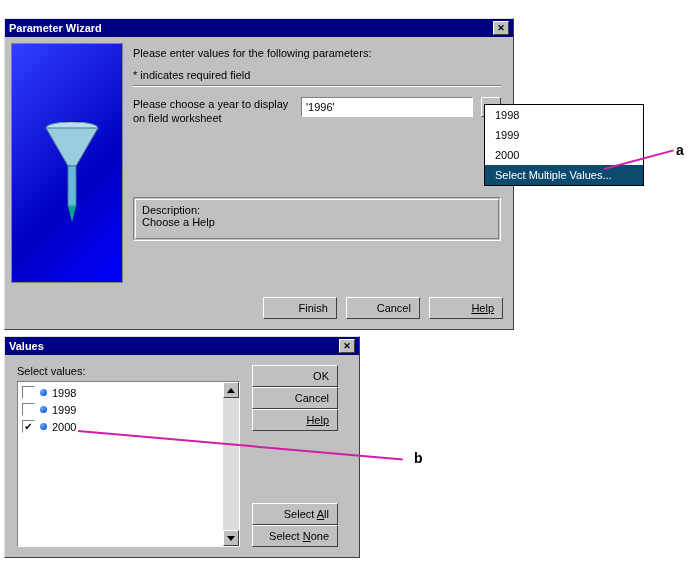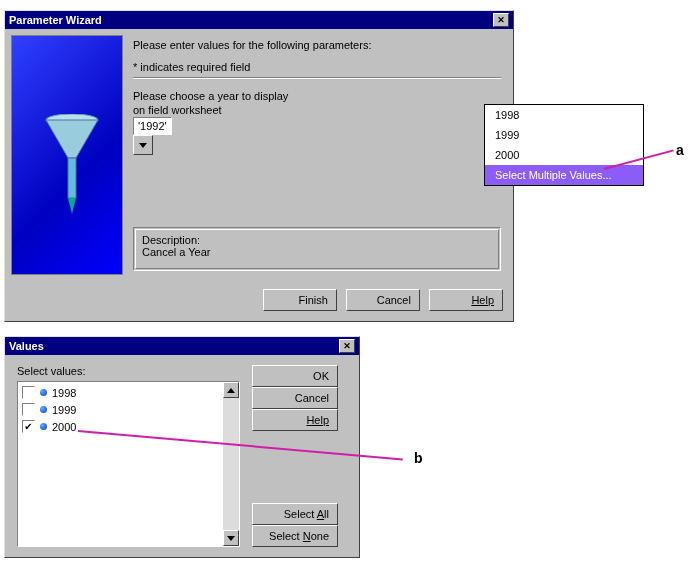--- a/index.html
+++ b/index.html
@@ -69,21 +69,21 @@
   .req-note { margin: 10px 0 4px 0; }
   .sep {
     height: 2px;
     border-top: 1px solid #808080;
     border-bottom: 1px solid #fff;
     margin: 2px 0 10px 0;
   }
   .param-row {
     display: flex;
     align-items: flex-start;
-    flex-direction: column;
+    gap: 8px;
   }
   .param-label { width: 160px; line-height: 14px; }
   .text-input {
     flex: 1;
     height: 20px;
     background: #fff;
     border-top: 1px solid #808080;
     border-left: 1px solid #808080;
     border-right: 1px solid #fff;
     border-bottom: 1px solid #fff;
@@ -150,21 +150,21 @@
     position: absolute;
     background: #fff;
     border: 1px solid #000;
     width: 160px;
   }
   .dd-item {
     padding: 2px 10px;
     line-height: 16px;
   }
   .dd-item.sel {
-    background: #8b5cf6;
+    background: #0c4a6e;
     color: #fff;
   }
 
   
   .values-body { padding: 10px 10px 10px 12px; display: flex; }
   .val-left { width: 223px; }
   .listbox {
     background: #fff;
     border-top: 1px solid #808080;
     border-left: 1px solid #808080;
@@ -233,21 +233,21 @@
     position: absolute;
     font-family: Arial, sans-serif;
     font-size: 14px;
     font-weight: bold;
     color: #000;
   }
 </style>
 </head>
 <body>
 
-<div class="dlg-outer" style="position:absolute; left:4px; top:10px; width:510px;">
+<div class="dlg-outer" style="position:absolute; left:4px; top:18px; width:510px;">
   <div class="titlebar">
     <span class="title-text">Parameter Wizard</span>
     <span class="close-btn">✕</span>
   </div>
   <div class="wizard-body">
     <div class="wizard-side">
       <svg class="funnel" width="60" height="110">
         <ellipse cx="30" cy="6" rx="26" ry="6" fill="#bde" stroke="#5aa"></ellipse>
         <polygon points="4,6 56,6 34,44 26,44" fill="#9cd" stroke="#479"></polygon>
         <rect x="26" y="44" width="8" height="40" fill="#6bd" stroke="#479"></rect>
@@ -259,30 +259,30 @@
     <div class="wizard-main">
       <div>Please enter values for the following parameters:</div>
       <div class="req-note">* indicates required field</div>
       <div class="sep"></div>
       <div class="param-row">
         <div class="param-label">
           <span>Please choose a year to display</span><br>
           <span>on field worksheet</span>
         </div>
         <div class="text-input">
-          <span>'1992'</span>
+          <span>'1996'</span>
         </div>
         <div class="dd-btn">
           <div class="dn-arrow"></div>
         </div>
       </div>
       <div class="groupbox">
         <div class="groupbox-inner">
           <div>Description:</div>
-          <div>Cancel a Year</div>
+          <div>Choose a Help</div>
         </div>
       </div>
     </div>
   </div>
   <div class="btn-row">
     <span class="win-btn"><span>Finish</span></span>
     <span class="win-btn"><span>Cancel</span></span>
     <span class="win-btn"><span class="ul">Help</span></span>
   </div>
 </div>

